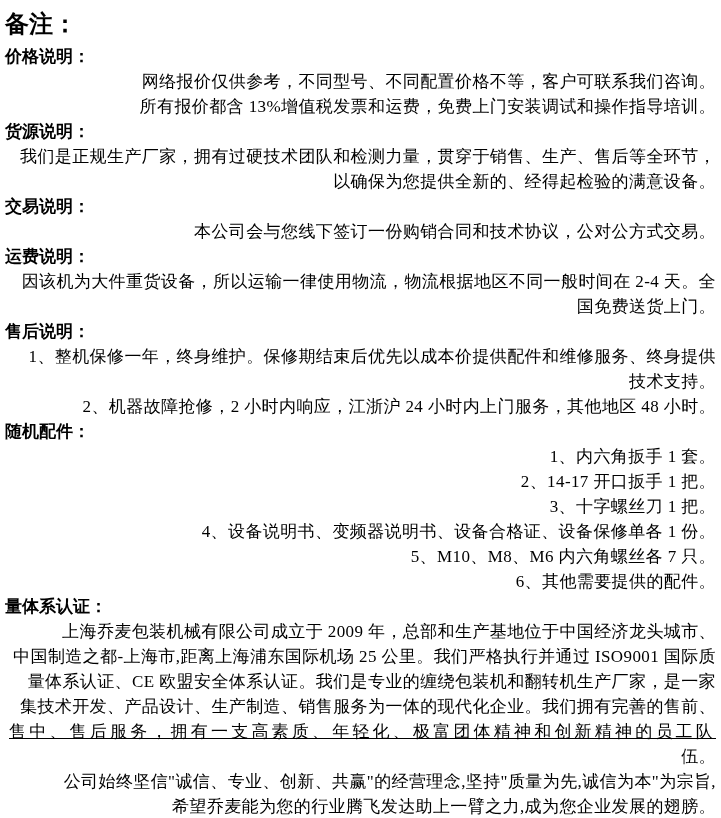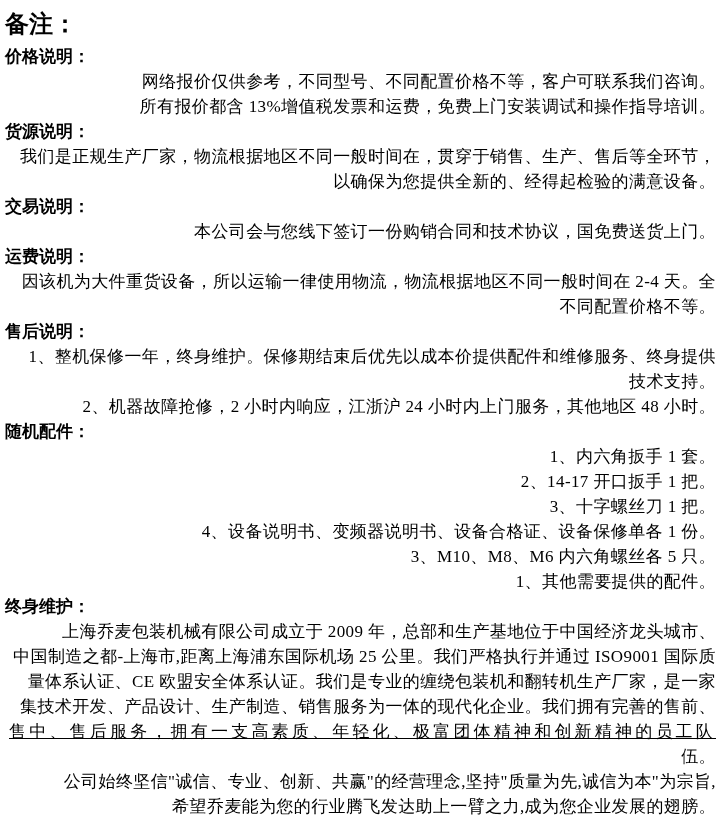--- a/index.html
+++ b/index.html
@@ -48,44 +48,44 @@
 
 <div class="doc">
 
   <h1 class="title">备注：</h1>
 
   <h2 class="h">价格说明：</h2>
   <div class="ln">网络报价仅供参考，不同型号、不同配置价格不等，客户可联系我们咨询。</div>
   <div class="ln">所有报价都含 13%增值税发票和运费，免费上门安装调试和操作指导培训。</div>
 
   <h2 class="h">货源说明：</h2>
-  <div class="ln">我们是正规生产厂家，物流根据地区不同一般时间在，贯穿于销售、生产、售后等全环节，</div>
+  <div class="ln">我们是正规生产厂家，拥有过硬技术团队和检测力量，贯穿于销售、生产、售后等全环节，</div>
   <div class="ln">以确保为您提供全新的、经得起检验的满意设备。</div>
 
   <h2 class="h">交易说明：</h2>
-  <div class="ln">本公司会与您线下签订一份购销合同和技术协议，国免费送货上门。</div>
+  <div class="ln">本公司会与您线下签订一份购销合同和技术协议，公对公方式交易。</div>
 
   <h2 class="h">运费说明：</h2>
   <div class="ln">因该机为大件重货设备，所以运输一律使用物流，物流根据地区不同一般时间在 2-4 天。全</div>
-  <div class="ln">不同配置价格不等。</div>
+  <div class="ln">国免费送货上门。</div>
 
   <h2 class="h">售后说明：</h2>
   <div class="ln">1、整机保修一年，终身维护。保修期结束后优先以成本价提供配件和维修服务、终身提供</div>
   <div class="ln">技术支持。</div>
   <div class="ln">2、机器故障抢修，2 小时内响应，江浙沪 24 小时内上门服务，其他地区 48 小时。</div>
 
   <h2 class="h">随机配件：</h2>
   <div class="ln">1、内六角扳手 1 套。</div>
   <div class="ln">2、14-17 开口扳手 1 把。</div>
   <div class="ln">3、十字螺丝刀 1 把。</div>
   <div class="ln">4、设备说明书、变频器说明书、设备合格证、设备保修单各 1 份。</div>
-  <div class="ln">3、M10、M8、M6 内六角螺丝各 5 只。</div>
-  <div class="ln">1、其他需要提供的配件。</div>
+  <div class="ln">5、M10、M8、M6 内六角螺丝各 7 只。</div>
+  <div class="ln">6、其他需要提供的配件。</div>
 
-  <h2 class="h">终身维护：</h2>
+  <h2 class="h">量体系认证：</h2>
   <div class="ln indent">上海乔麦包装机械有限公司成立于 2009 年，总部和生产基地位于中国经济龙头城市、</div>
   <div class="ln">中国制造之都-上海市,距离上海浦东国际机场 25 公里。我们严格执行并通过 ISO9001 国际质</div>
   <div class="ln">量体系认证、CE 欧盟安全体系认证。我们是专业的缠绕包装机和翻转机生产厂家，是一家</div>
   <div class="ln">集技术开发、产品设计、生产制造、销售服务为一体的现代化企业。我们拥有完善的售前、</div>
   <div class="ln wide">售中、售后服务，拥有一支高素质、年轻化、极富团体精神和创新精神的员工队</div>
   <div class="ln">伍。</div>
   <div class="ln indent">公司始终坚信"诚信、专业、创新、共赢"的经营理念,坚持"质量为先,诚信为本"为宗旨,</div>
   <div class="ln">希望乔麦能为您的行业腾飞发达助上一臂之力,成为您企业发展的翅膀。</div>
 
 </div>

